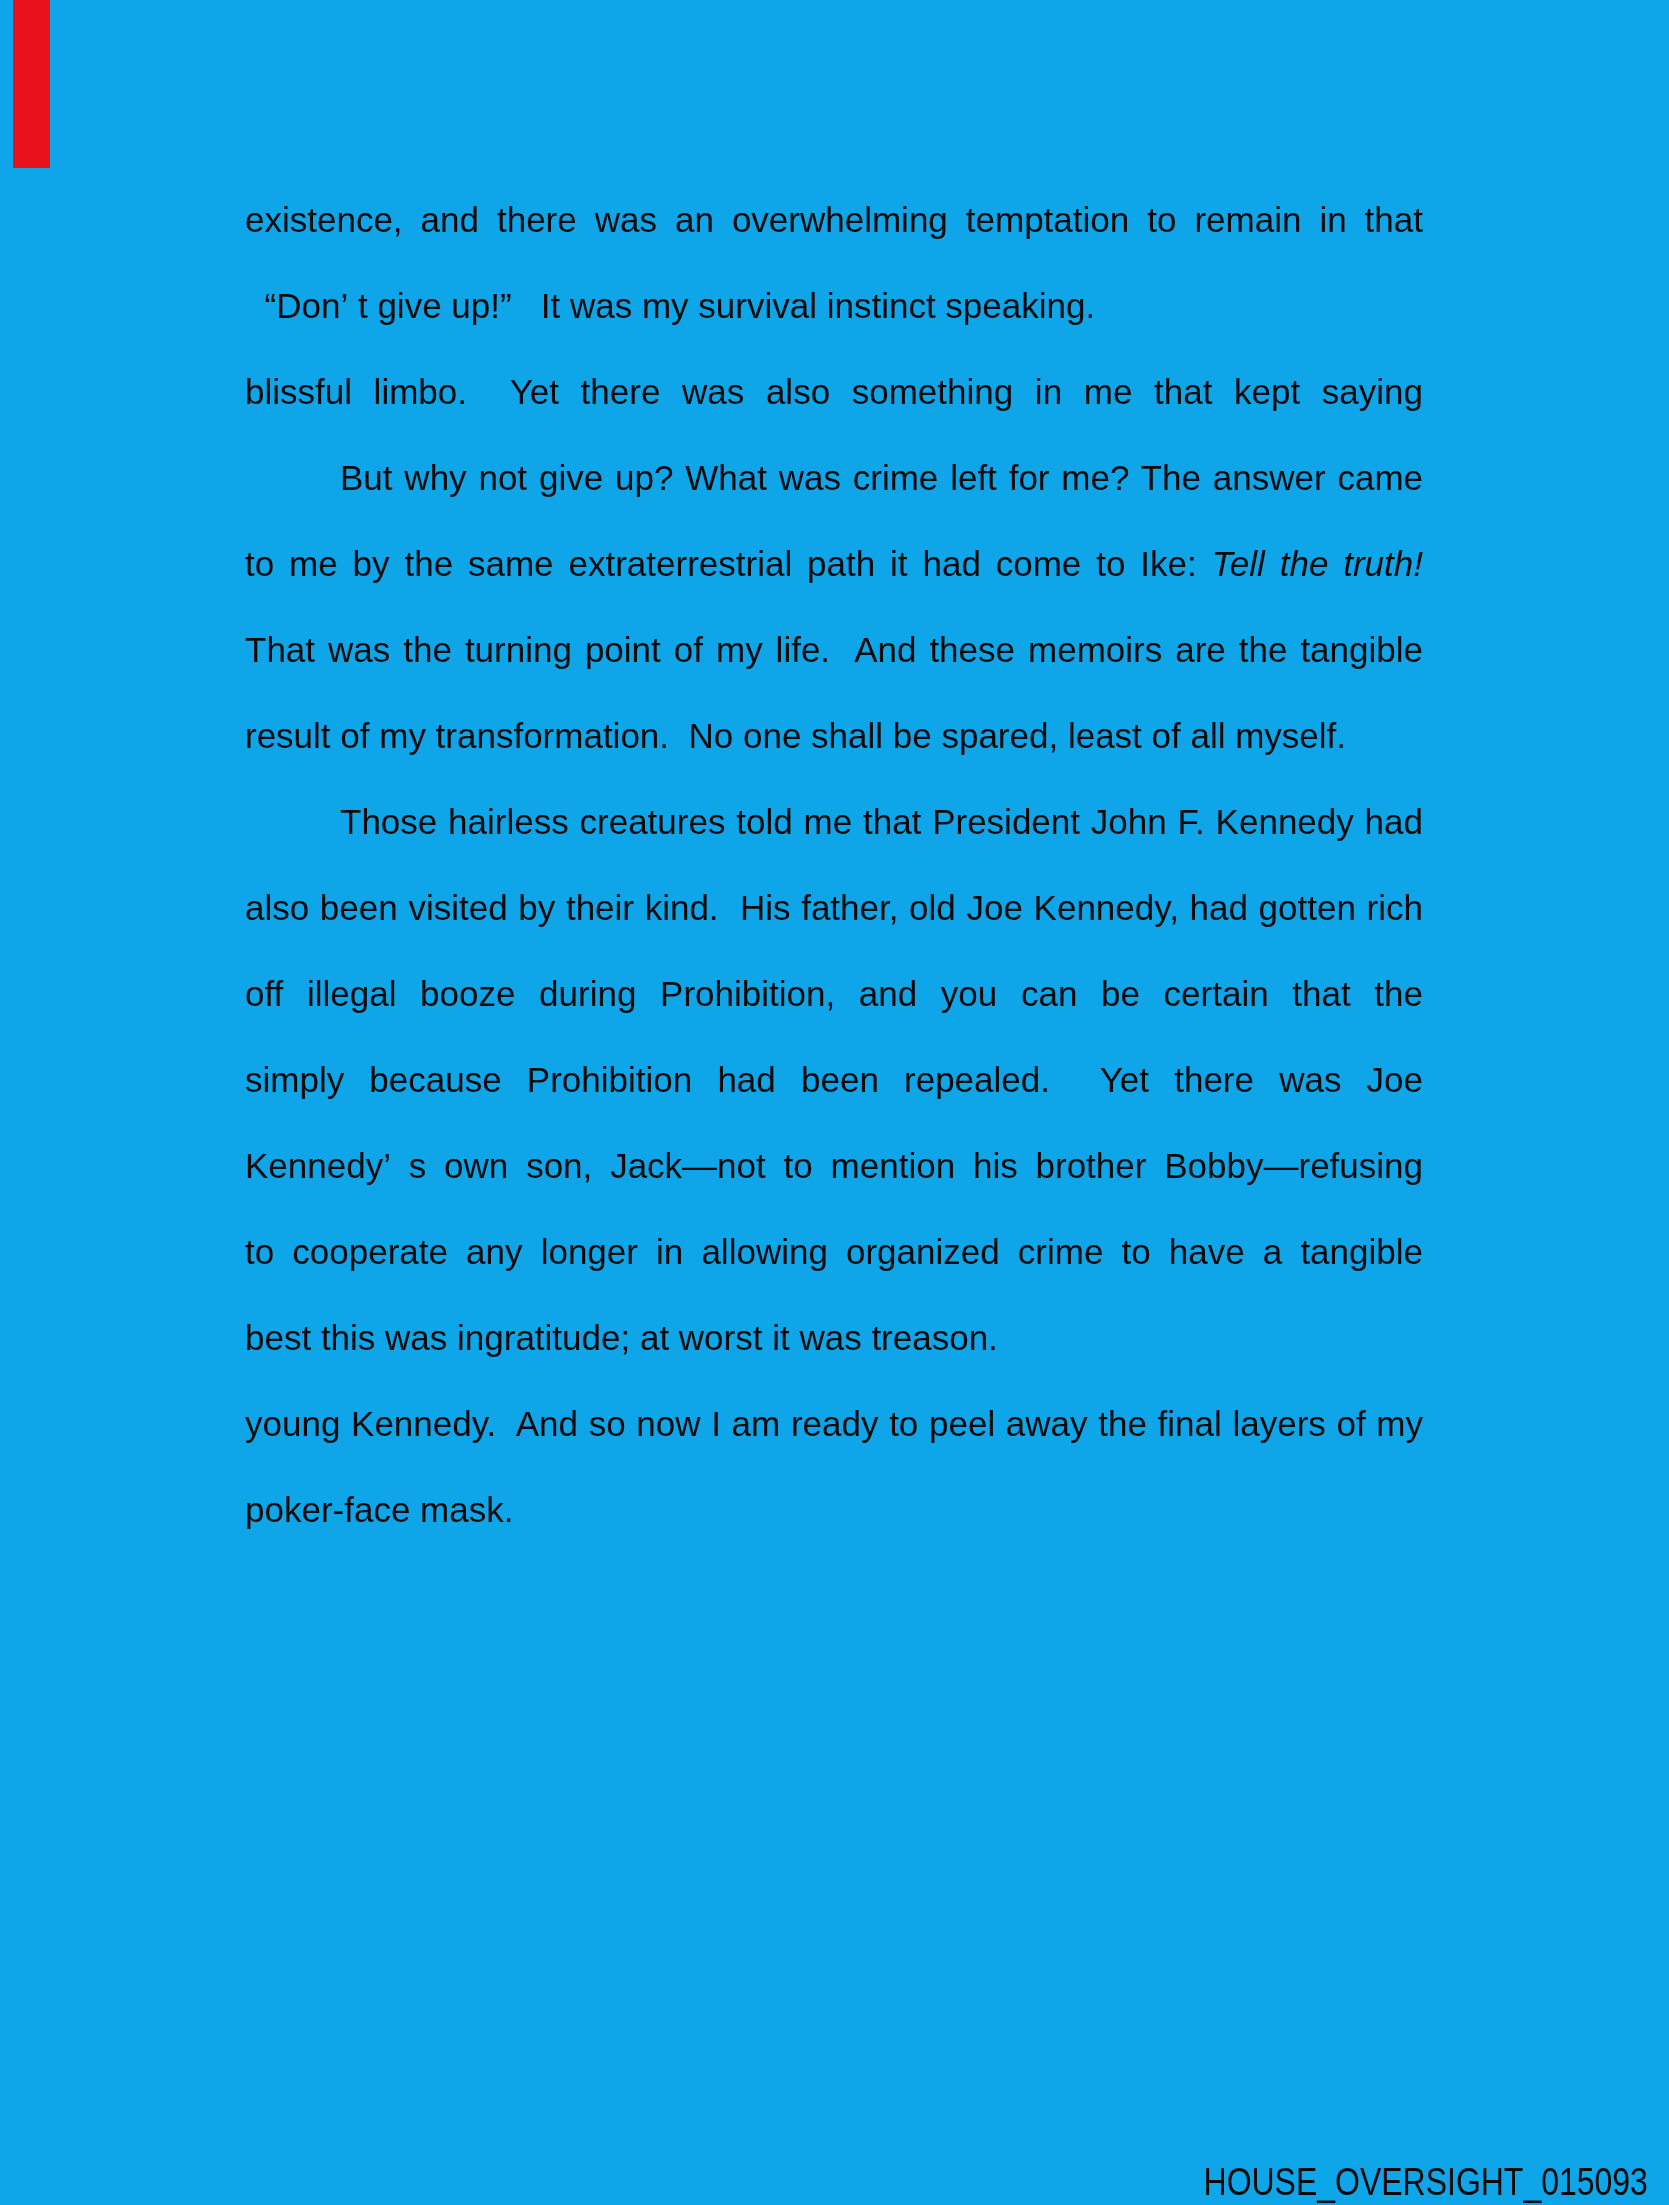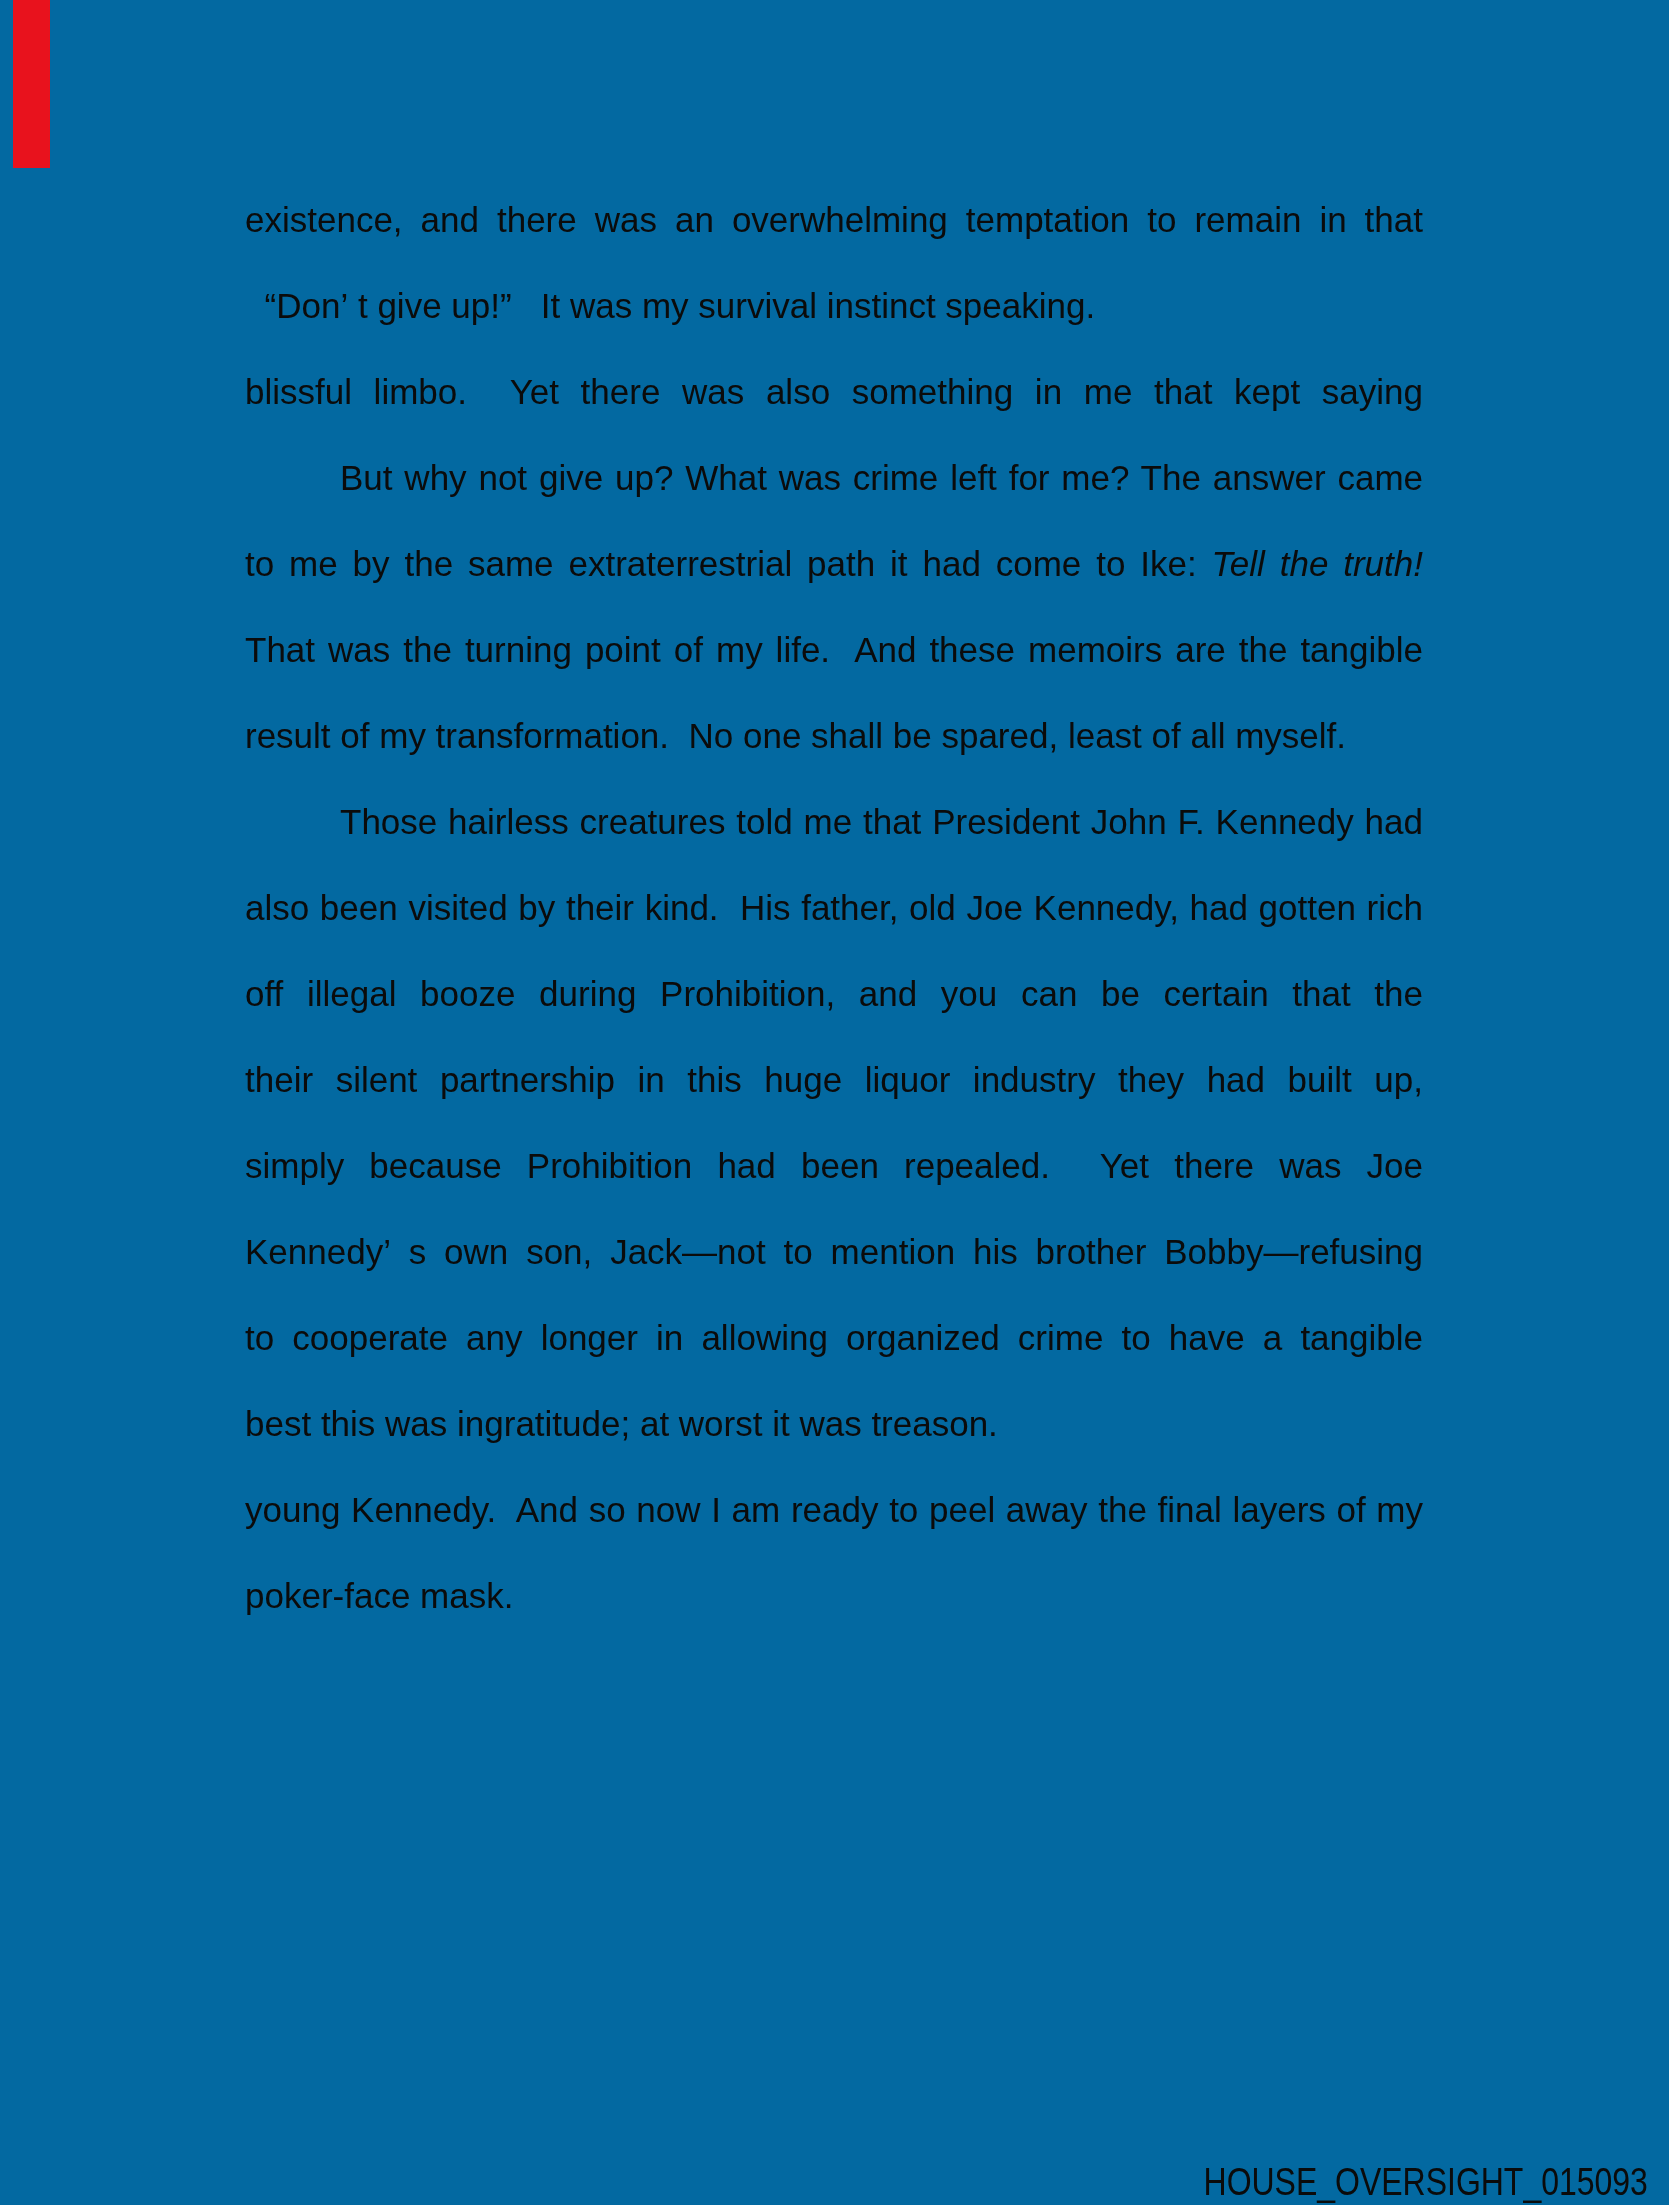--- a/index.html
+++ b/index.html
@@ -7,21 +7,21 @@
     width: 1669px;
     height: 2205px;
     position: relative;
     overflow: hidden;
     background: #ffffff;
     font-family: "Liberation Sans", sans-serif;
   }
   .page {
     position: absolute;
     inset: 0;
-    background: #0369a1;
+    background: #0ea5e9;
     padding-left: 48px;
   }
   .red-mark {
     position: absolute;
     left: 13px;
     top: 0;
     width: 37px;
     height: 168px;
   }
   .text-block {
@@ -62,21 +62,20 @@
       <div class="line justify"><span>existence, and there was an overwhelming temptation to remain in that</span></div>
       <div class="line" style="padding-left: 19.6px;"><span>“Don’&nbsp;t give up!”&nbsp;&nbsp; It was my survival instinct speaking.</span></div>
       <div class="line justify"><span>blissful limbo.&nbsp; Yet there was also something in me that kept saying</span></div>
       <div class="line justify" style="padding-left: 95px;"><span>But why not give up? What was crime left for me? The answer came</span></div>
       <div class="line justify"><span>to me by the same extraterrestrial path it had come to Ike: </span><span class="it">Tell the truth!</span></div>
       <div class="line justify"><span>That was the turning point of my life.&nbsp; And these memoirs are the tangible</span></div>
       <div class="line"><span>result of my transformation.&nbsp; No one shall be spared, least of all myself.</span></div>
       <div class="line justify" style="padding-left: 95px;"><span>Those hairless creatures told me that President John F. Kennedy had</span></div>
       <div class="line justify"><span>also been visited by their kind.&nbsp; His father, old Joe Kennedy, had gotten rich</span></div>
       <div class="line justify"><span>off illegal booze during Prohibition, and you can be certain that the</span></div>
-      <div class="line justify"><span>their silent partnership in this huge liquor industry they had built up,</span></div>
       <div class="line justify"><span>simply because Prohibition had been repealed.&nbsp; Yet there was Joe</span></div>
       <div class="line justify"><span>Kennedy’&nbsp;s own son, Jack—not to mention his brother Bobby—refusing</span></div>
       <div class="line justify"><span>to cooperate any longer in allowing organized crime to have a tangible</span></div>
       <div class="line"><span>best this was ingratitude; at worst it was treason.</span></div>
       <div class="line justify"><span>young Kennedy.&nbsp; And so now I am ready to peel away the final layers of my</span></div>
       <div class="line"><span>poker-face mask.</span></div>
     </div>
   <div class="watermark">HOUSE_OVERSIGHT_015093</div>
 </div>
 

